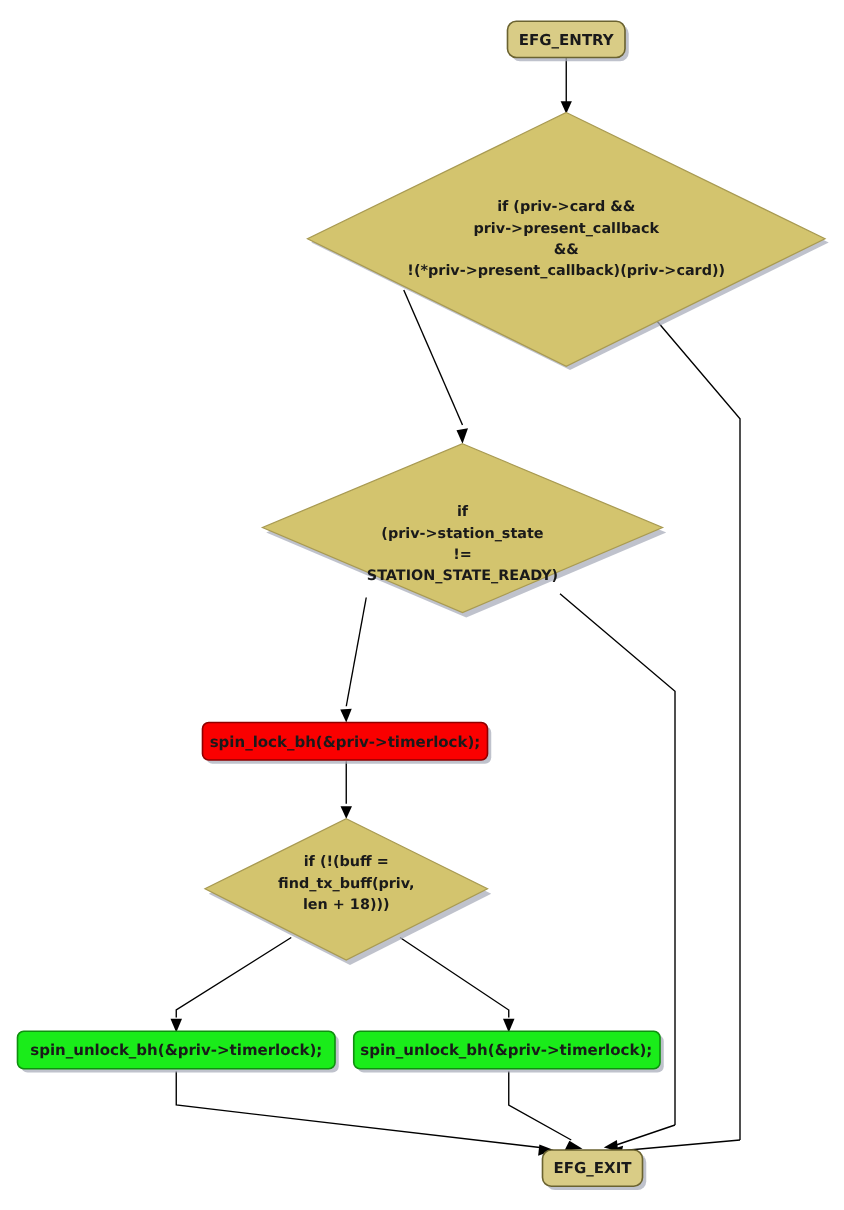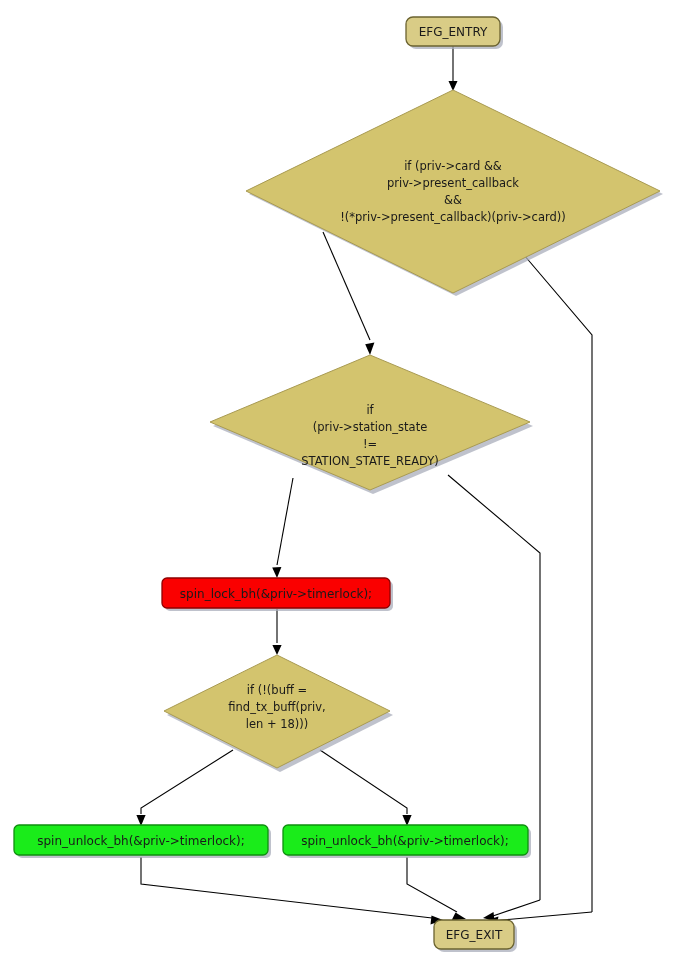--- a/index.html
+++ b/index.html
@@ -14,20 +14,21 @@
     position: relative;
     overflow: hidden;
     font-family: "DejaVu Sans", sans-serif;
   }
   #graph-root {
     position: absolute;
     left: 0;
     top: 0;
     width: 675px;
     height: 968px;
+    font-weight: bold;
   }
   svg#flow-canvas {
     position: absolute;
     left: 0;
     top: 0;
     width: 675px;
     height: 968px;
   }
   .edge-line {
     fill: none;

